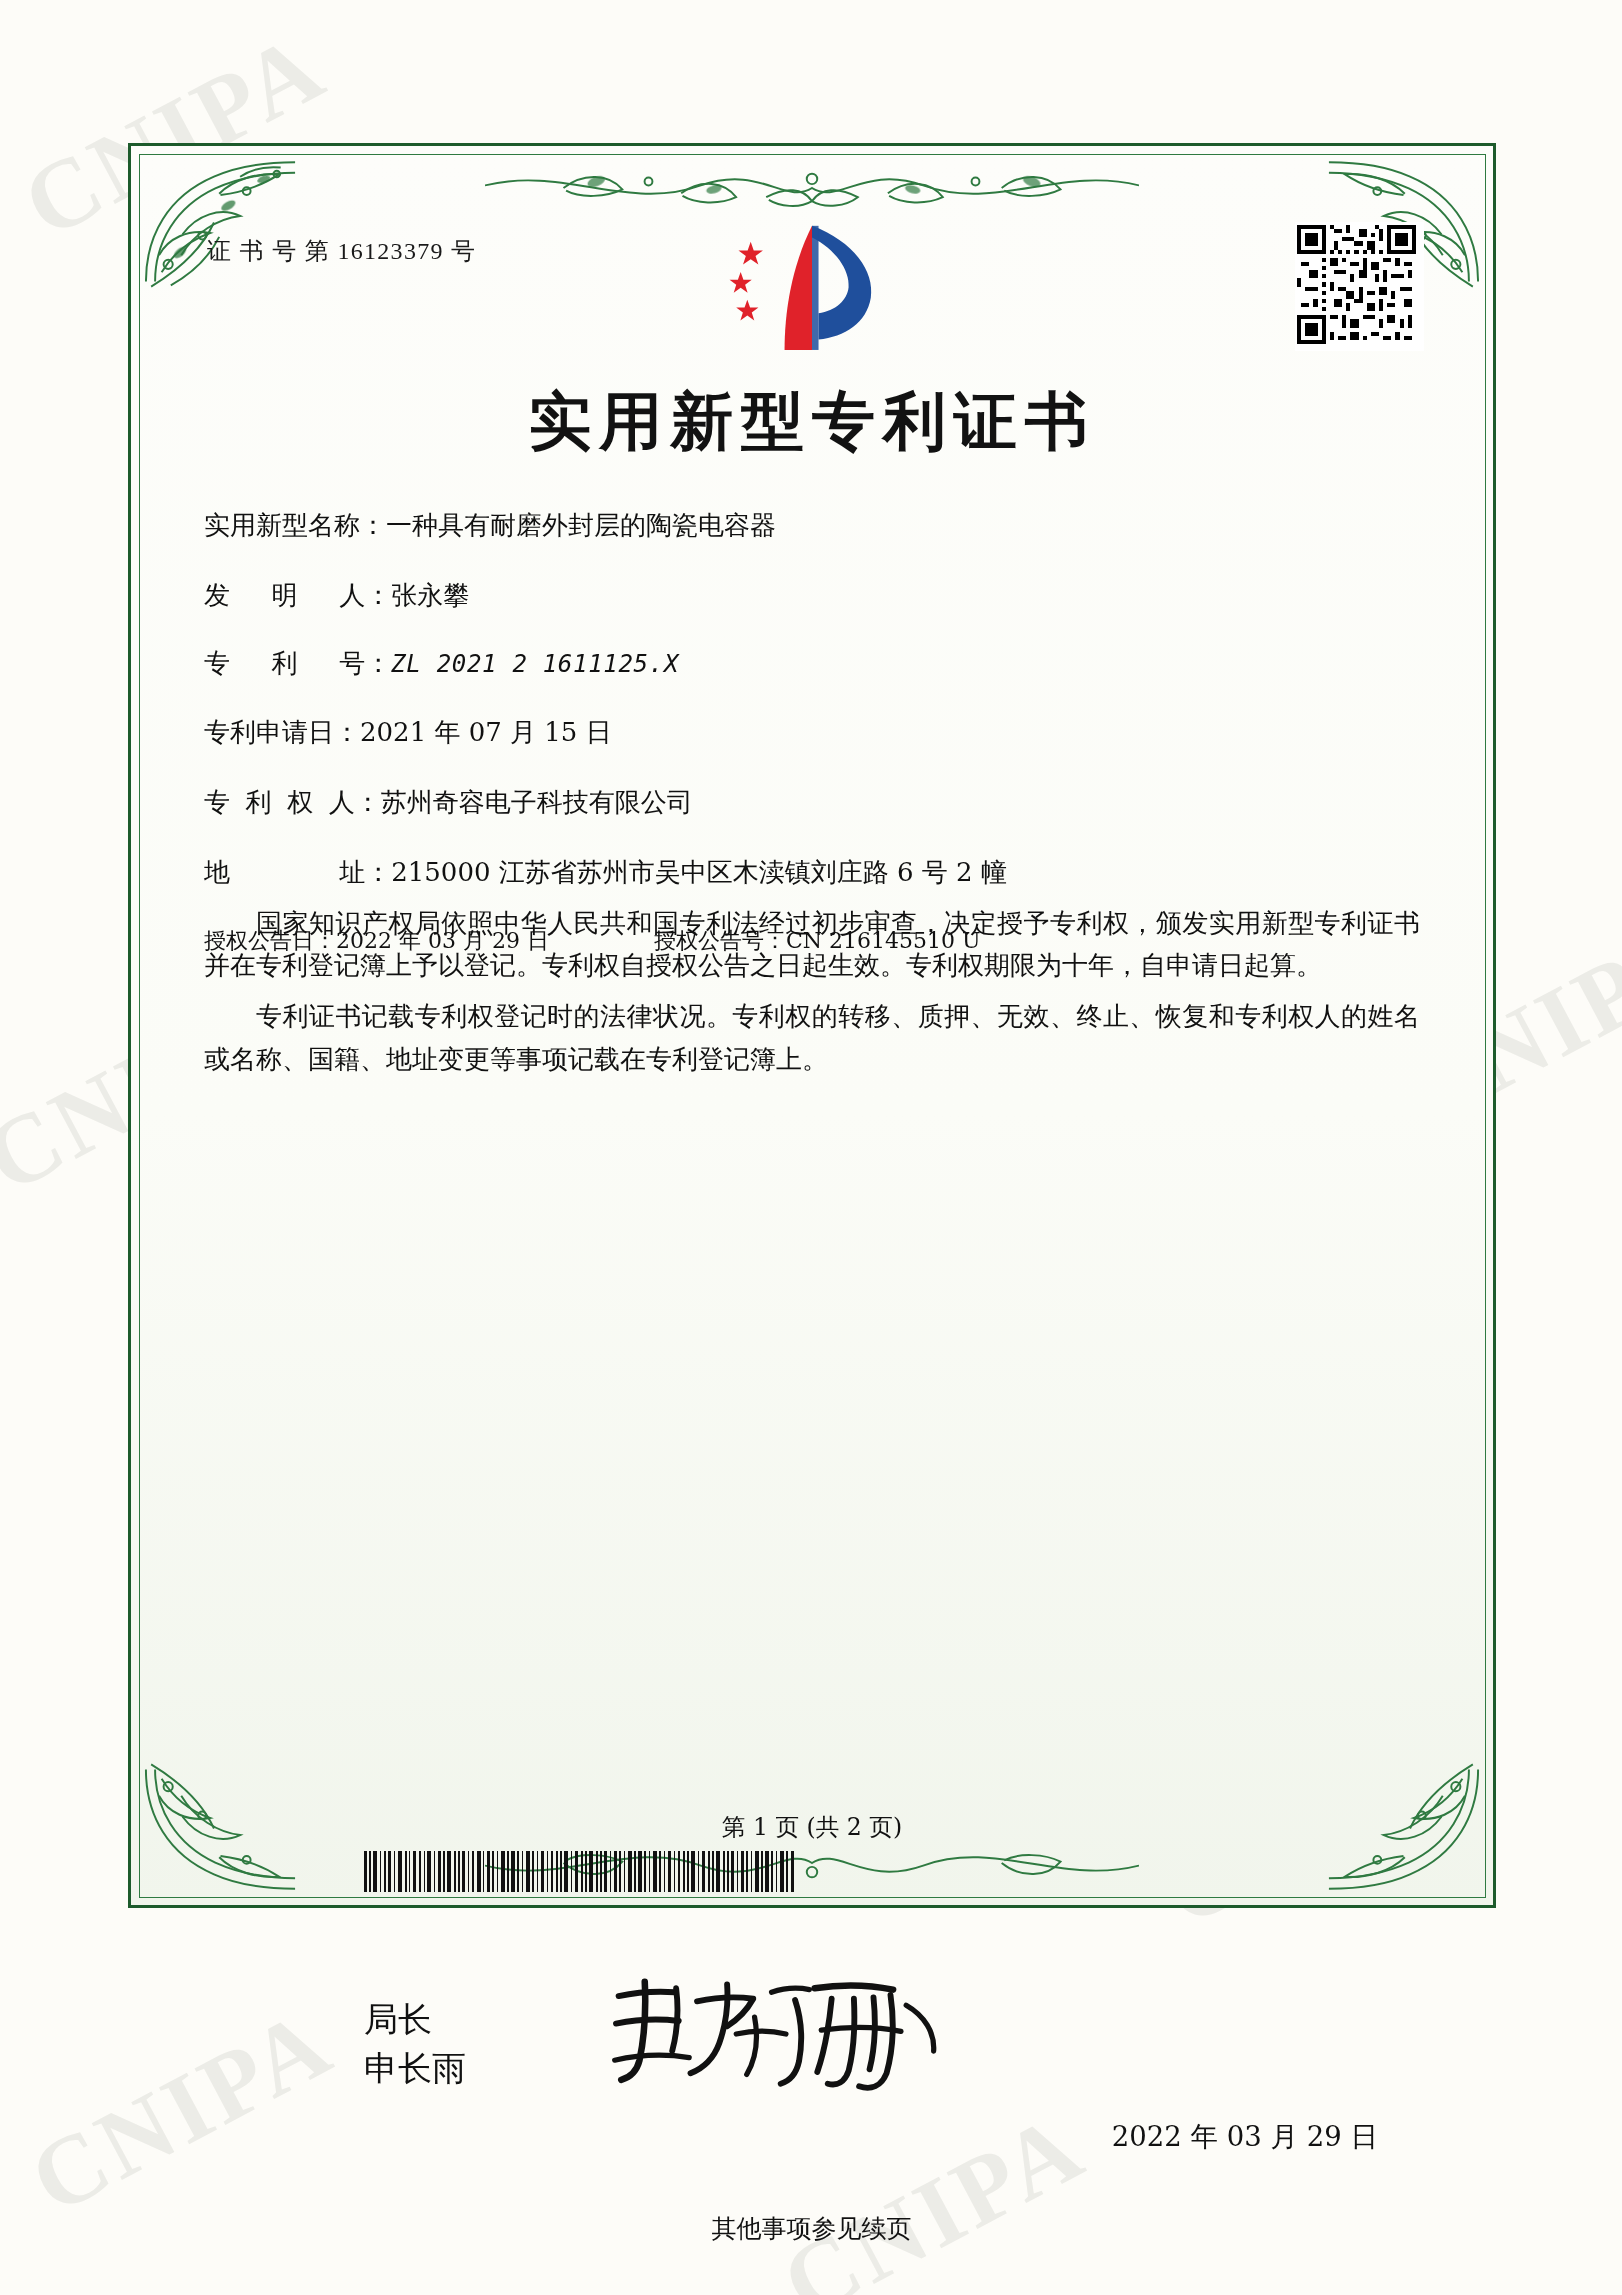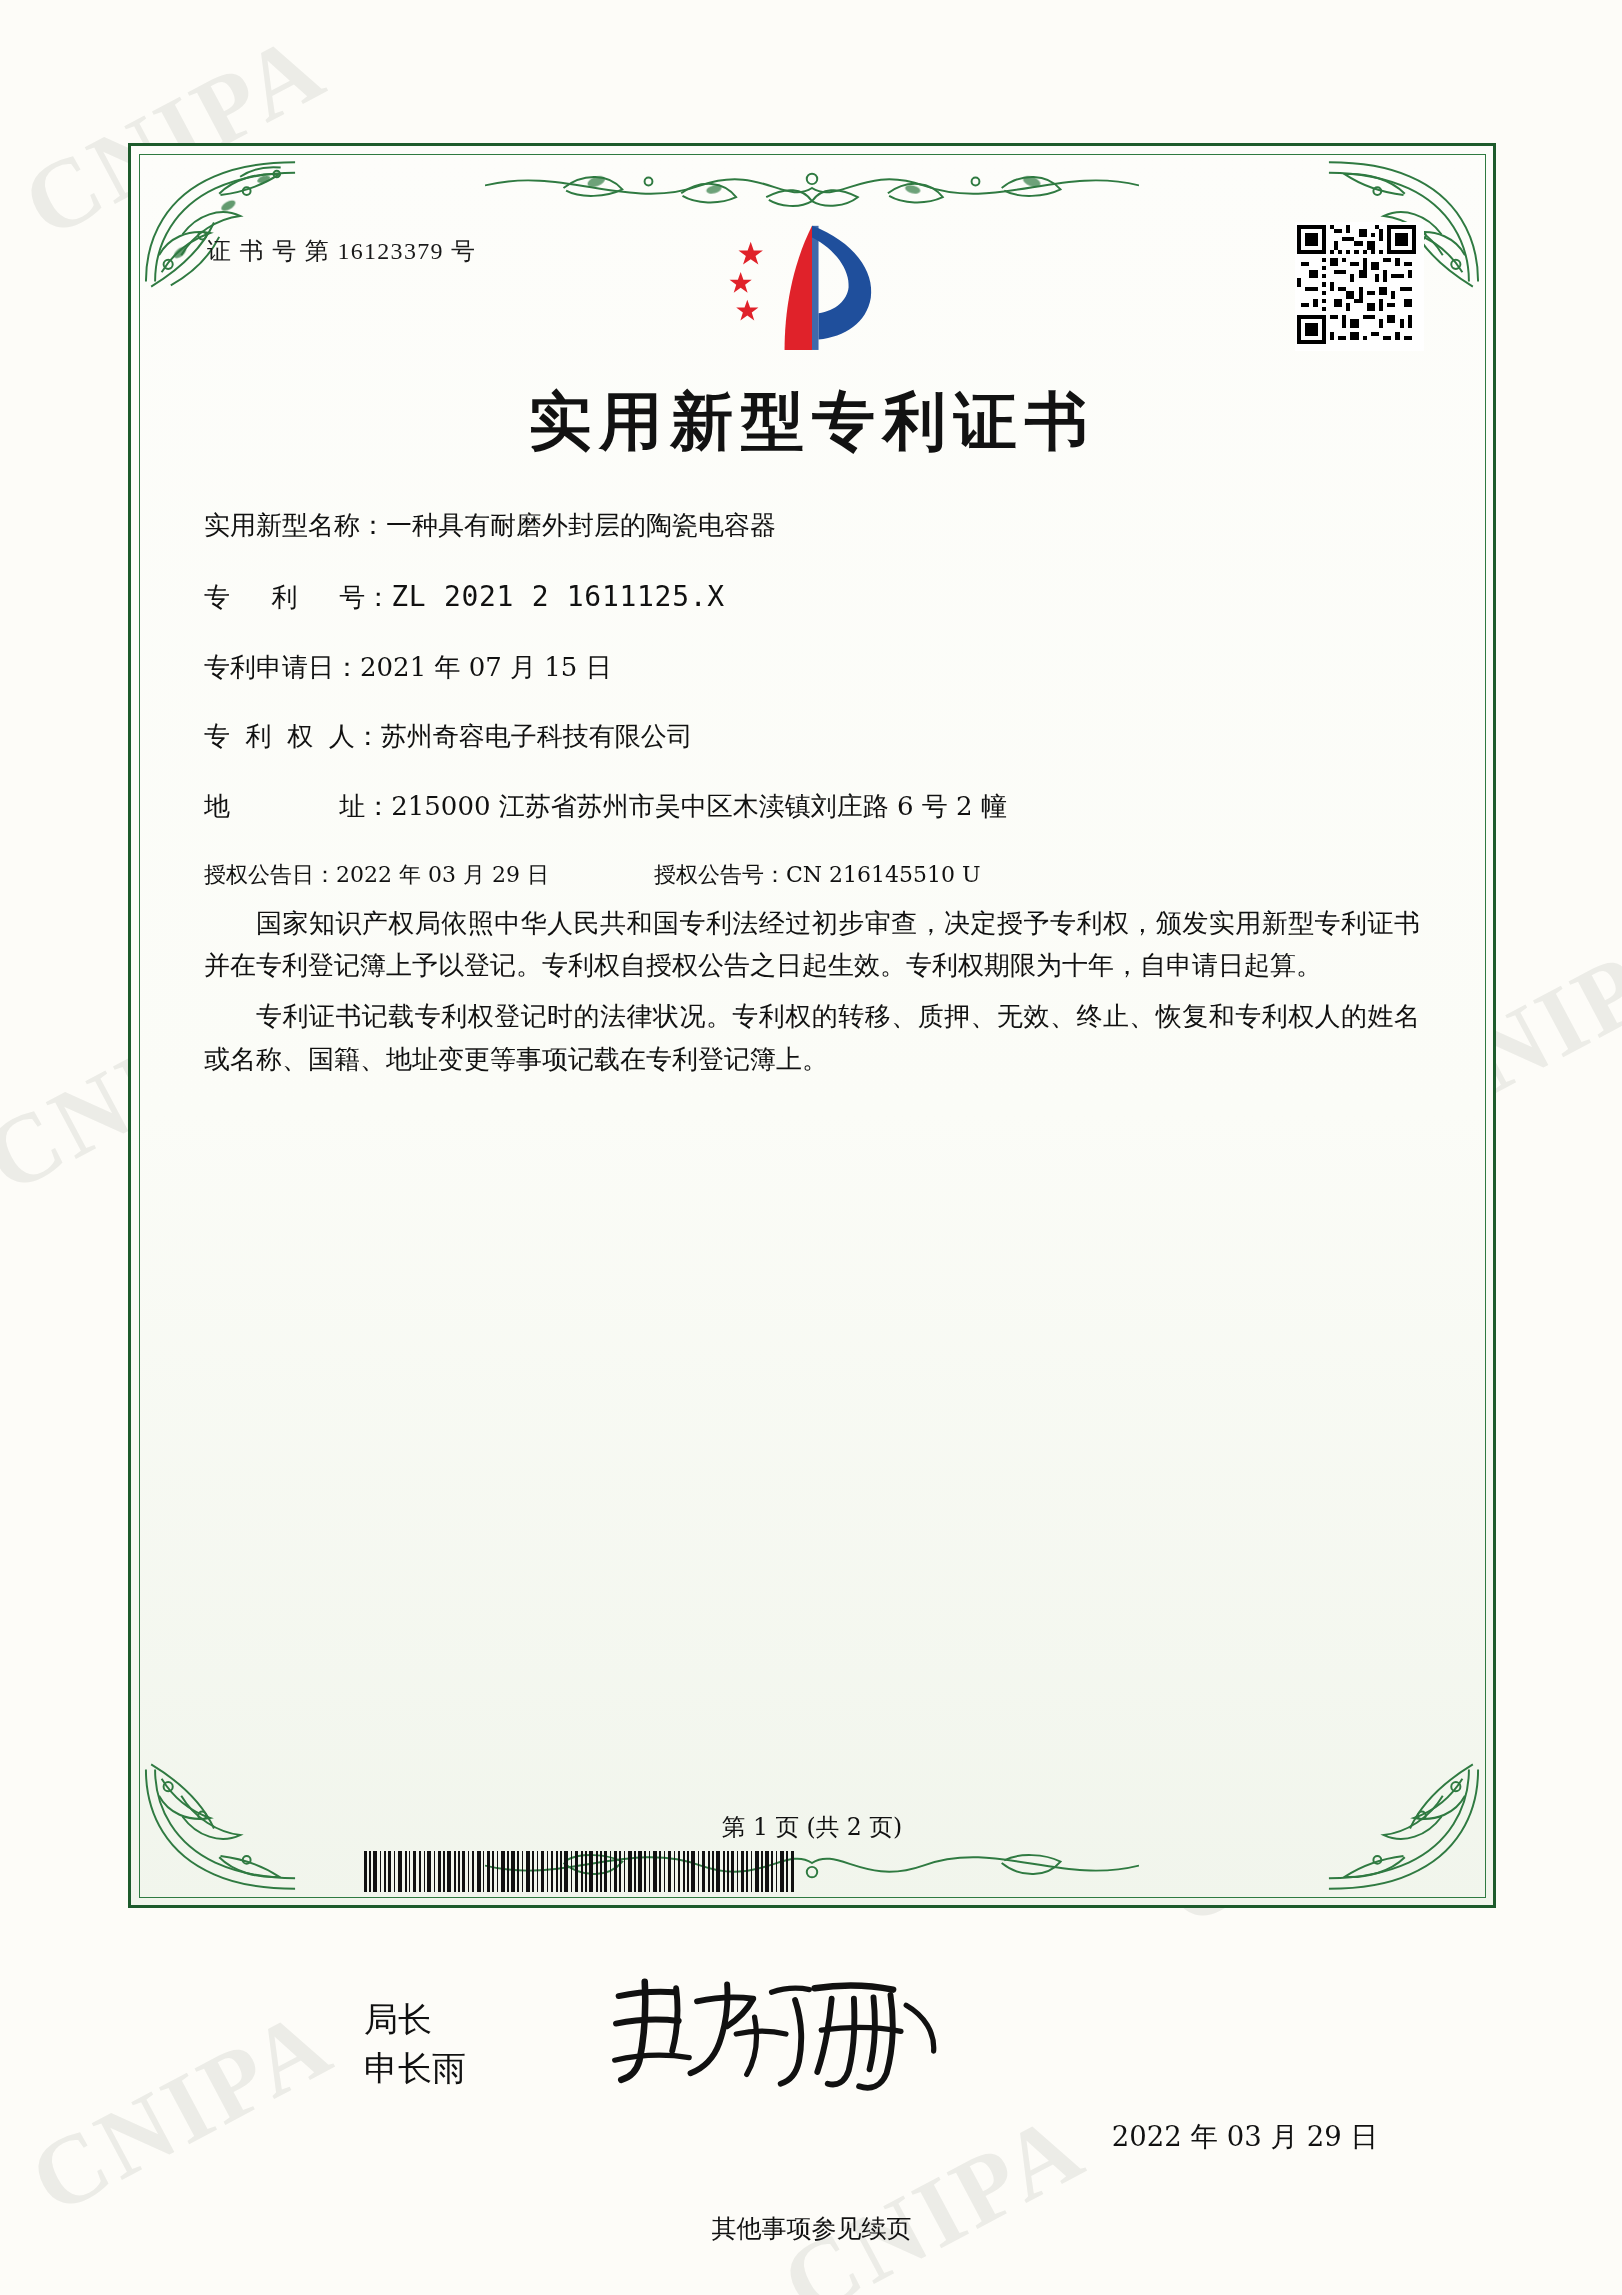--- a/index.html
+++ b/index.html
@@ -154,22 +154,23 @@
   }
   .f-label {
     white-space: pre;
     font-family: Liberation Mono, monospace;
   }
   .f-value {
     font-family: "DejaVu Serif", serif;
   }
   .f-value.mono {
     font-family: "DejaVu Sans Mono", monospace;
-    font-size: 28px;
+    font-size: 24px;
     letter-spacing: 0.7px;
+    font-style: italic;
   }
   .row-pub {
     display: flex;
     margin-bottom: 23.6px;
     font-size: 22px;
     color: #111;
   }
   .row-pub .seg2 { margin-left: 105px; }
 
   .paragraphs {
@@ -491,20 +492,24 @@
         <path d="M150 16 L150 206 L160 206 L160 16 Z" fill="#1f4f9c" opacity="0.85"></path>
       </svg>
     </div>
 
     <div class="cert-title">实用新型专利证书</div>
 
     <div class="fields">
       <div class="field-row">
         <span class="f-label">实用新型名称：</span>
         <span class="f-value">一种具有耐磨外封层的陶瓷电容器</span>
+      </div>
+      <div class="field-row">
+        <span class="f-label">发　 明 　人：</span>
+        <span class="f-value">张永攀</span>
       </div>
       <div class="field-row">
         <span class="f-label">专　 利 　号：</span>
         <span class="f-value mono">ZL 2021 2 1611125.X</span>
       </div>
       <div class="field-row">
         <span class="f-label">专利申请日：</span>
         <span class="f-value">2021 年 07 月 15 日</span>
       </div>
       <div class="field-row">

